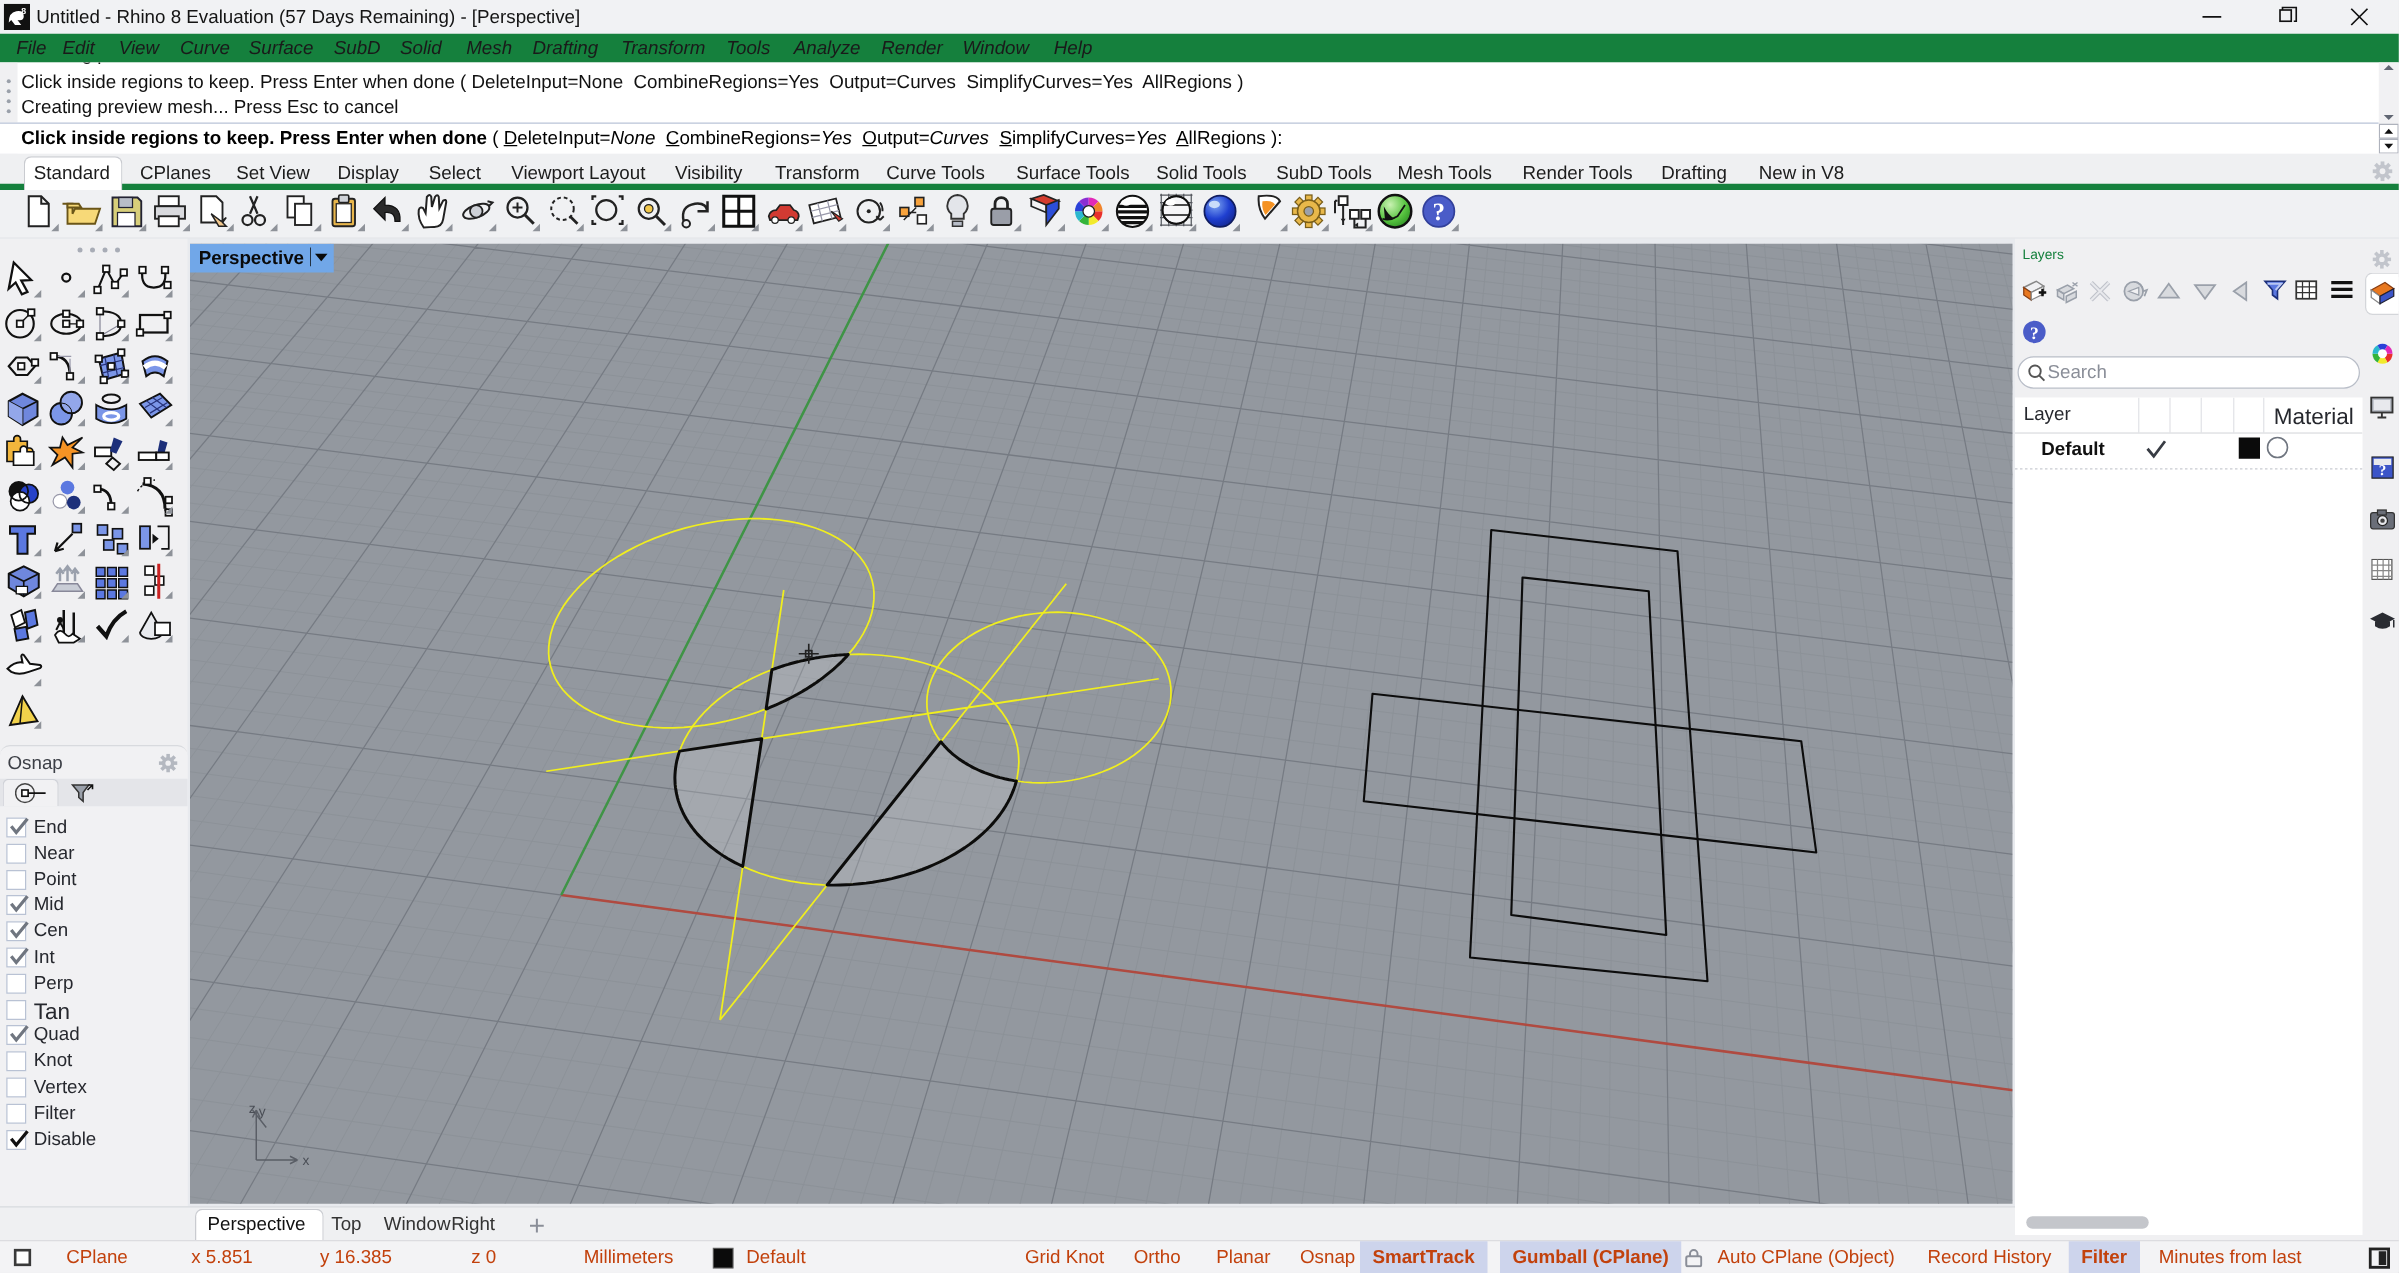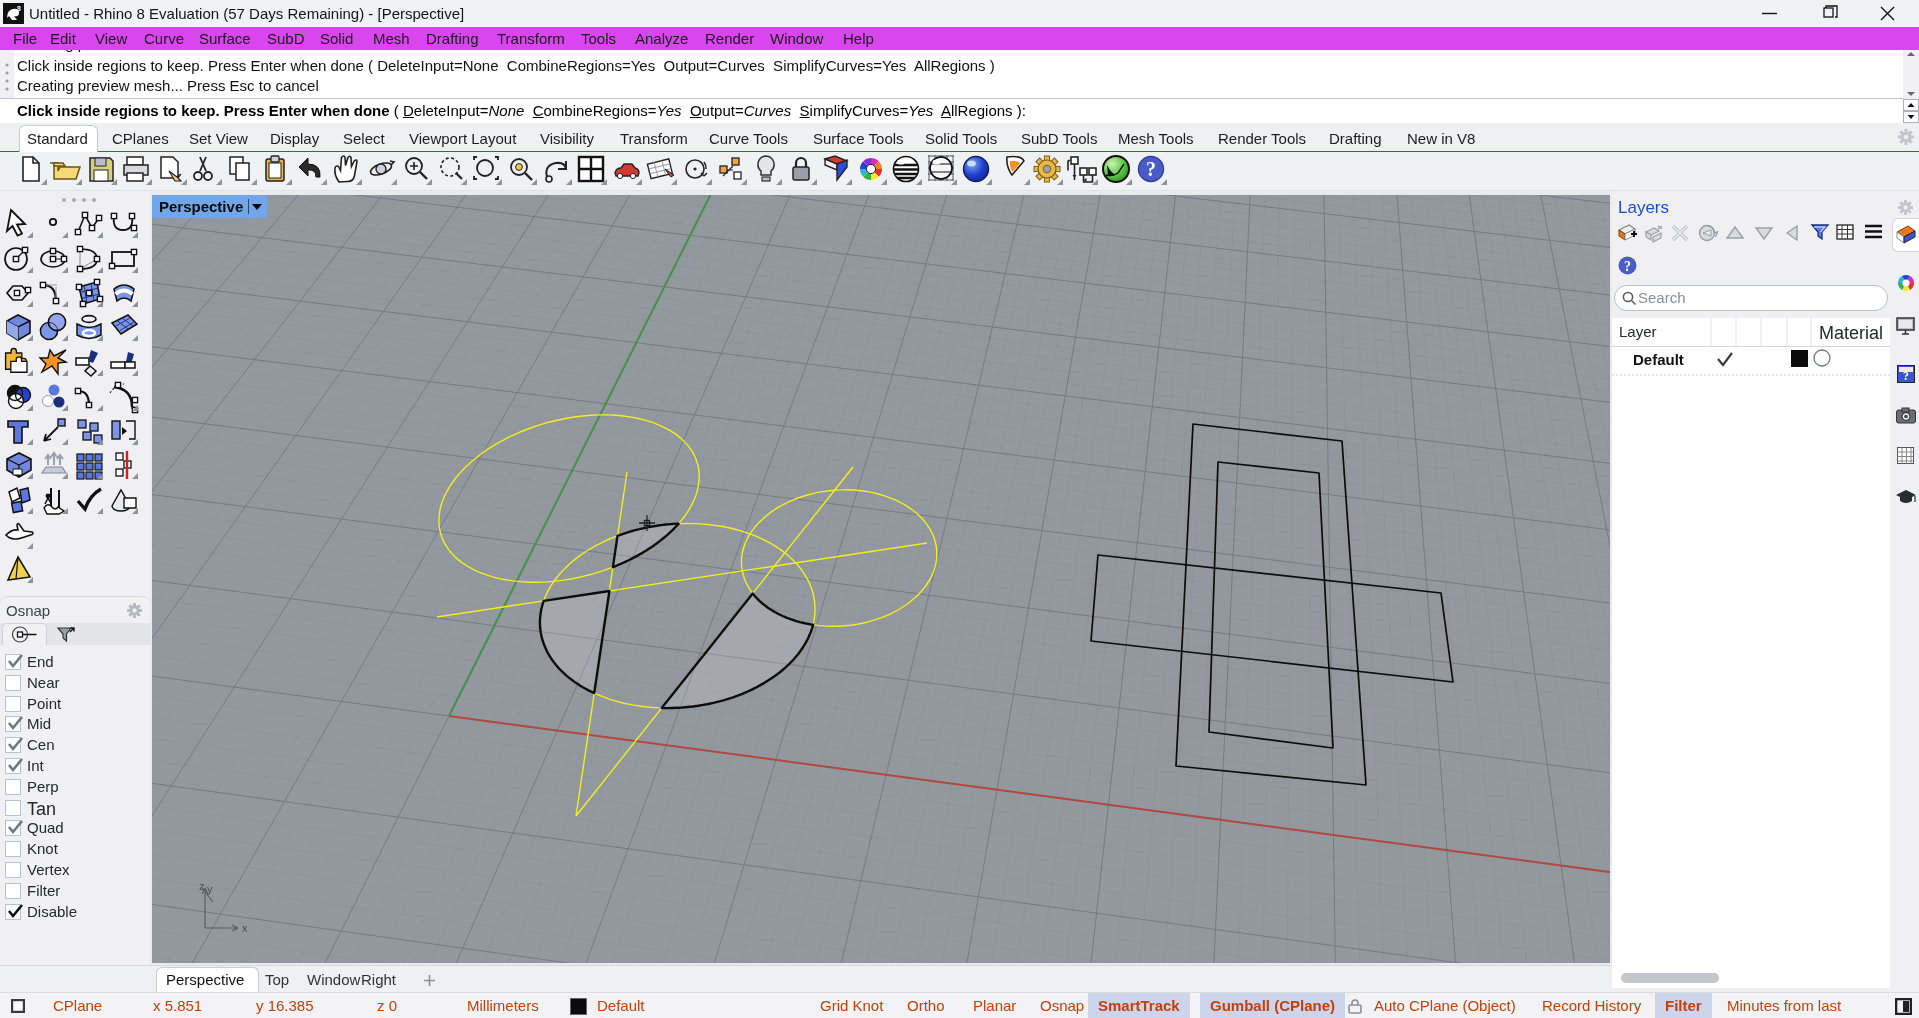--- a/index.html
+++ b/index.html
@@ -1,26 +1,26 @@
 <!DOCTYPE html>
 <html><head><meta charset="utf-8"><style>
 *{margin:0;padding:0;box-sizing:border-box}
 html,body{width:1919px;height:1018px;overflow:hidden;font-family:"Liberation Sans",sans-serif;background:#f0f0f2;color:#1a1a1a;}
 .abs{position:absolute}
 #titlebar{position:absolute;left:0;top:0;width:1919px;height:27px;background:#f1f2f4;}
 #title{position:absolute;left:29px;top:5px;font-size:15px;color:#141414;white-space:pre}
-#menubar{position:absolute;left:0;top:27px;width:1919px;height:23px;background:#d946ef;}
+#menubar{position:absolute;left:0;top:27px;width:1919px;height:23px;background:#15803d;font-style:italic;}
 #menubar span{position:absolute;top:3px;font-size:15px;color:#1a1a1a}
 #cmdarea{position:absolute;left:0;top:50px;width:1919px;height:73px;background:#ffffff;overflow:hidden}
 #cmdgutter{position:absolute;left:0;top:0;width:14px;height:73px;background:#f0f0f2}
 .hist{position:absolute;left:17px;font-size:15px;white-space:pre;color:#111}
 #cmdline{position:absolute;left:0px;top:48px;width:1903px;height:25px;background:#fff;border-top:1px solid #b9c4d8;}
 #cmdline .t{position:absolute;left:17px;top:3px;font-size:15px;white-space:pre;color:#000}
 #cmdsb{position:absolute;right:0;top:0;width:16px;height:73px;background:#f1f1f3}
-#tabrow{position:absolute;left:0;top:123px;width:1919px;height:29px;background:#eff0f2;border-bottom:1px solid #15803d}
+#tabrow{position:absolute;left:0;top:123px;width:1919px;height:29px;background:#eff0f2;border-bottom:5px solid #15803d}
 #tabrow span{position:absolute;top:7px;font-size:15px;color:#1c1c1c;white-space:pre}
 #stdtab{position:absolute;left:19px;top:2px;width:79px;height:27px;background:#fff;border:1px solid #c9cbd0;border-bottom:none;border-radius:6px 6px 0 0}
 #toolbar{position:absolute;left:0;top:152px;width:1919px;height:39px;background:#f0f1f3;border-bottom:1px solid #e2e3e7}
 #main{position:absolute;left:0;top:191px;width:1919px;height:774px;background:#e8eaee}
 #sidebar{position:absolute;left:0;top:0;width:150px;height:774px;background:#f0f0f2}
 #viewport{position:absolute;left:152px;top:4px;width:1458px;height:768px;background:#93989f;overflow:hidden}
 #vplabel{position:absolute;left:0px;top:0px;height:23px;background:#71a7e8;font-size:15px;font-weight:bold;color:#0a0a0a;padding:3px 4px 0 7px}
 #layers{position:absolute;left:1612px;top:0px;width:280px;height:801px;background:#f0f0f2}
 #rightstrip{position:absolute;left:1892px;top:0;width:27px;height:801px;background:#f0f0f2}
 #vptabs{position:absolute;left:0;top:965px;width:1612px;height:27px;background:#eff0f2;border-top:1px solid #d8dade}
@@ -690,21 +690,21 @@
 <text x="199" y="890" font-size="11" fill="#4a4e56">z</text>
         <text x="207" y="893" font-size="11" fill="#4a4e56">y</text>
         <text x="242" y="932" font-size="11" fill="#4a4e56">x</text>
 </svg>
    <div id="vplabel">Perspective<svg width="15" height="15" style="vertical-align:-2px;margin-left:5px">
           <line x1="0" y1="-2" x2="0" y2="17" stroke="#0a0a0a" stroke-width="1.2"></line>
           <path d="M4 5 l5 6 l5 -6 z" fill="#0a0a0a"></path>
         </svg></div>
  </div>
  <div id="layers">
-      <div style="position:absolute;left:6px;top:7px;font-size:17px;color:#1d4ed8">Layers</div>
+      <div style="position:absolute;left:6px;top:7px;font-size:11px;color:#15803d">Layers</div>
       <svg style="position:absolute;left:0;top:0" width="280" height="60">
         <g transform="translate(6,33)">
           <path d="M1 6 l10 -5 6 4 -10 5 z" fill="#f0f0f2" stroke="#888" stroke-width="1.2"></path>
           <path d="M1 6 l6 4 0 6 -6 -4 z" fill="#e87820" stroke="#883c10" stroke-width="1"></path>
           <path d="M7 10 l10 -5 0 6 -10 5 z" fill="#fff" stroke="#888" stroke-width="1"></path>
           <path d="M13 10 h6 m-3 -3 v6" stroke="#111" stroke-width="2"></path>
         </g>
         <g transform="translate(32,33)" fill="#d8dade" stroke="#9aa0aa" stroke-width="1.2">
           <path d="M2 8 l8 -4 5 3 -8 4 z"></path>
           <path d="M2 8 l5 3 0 5 -5 -3 z"></path>

